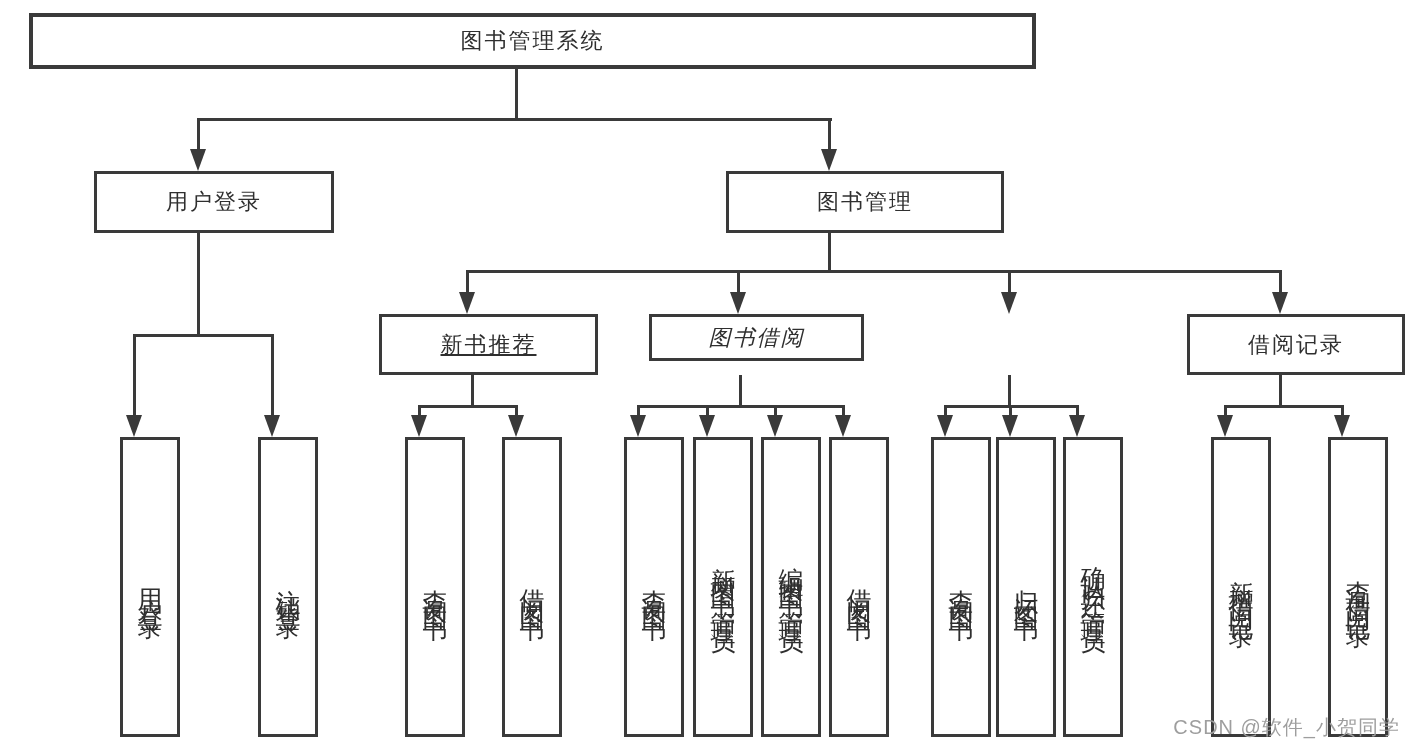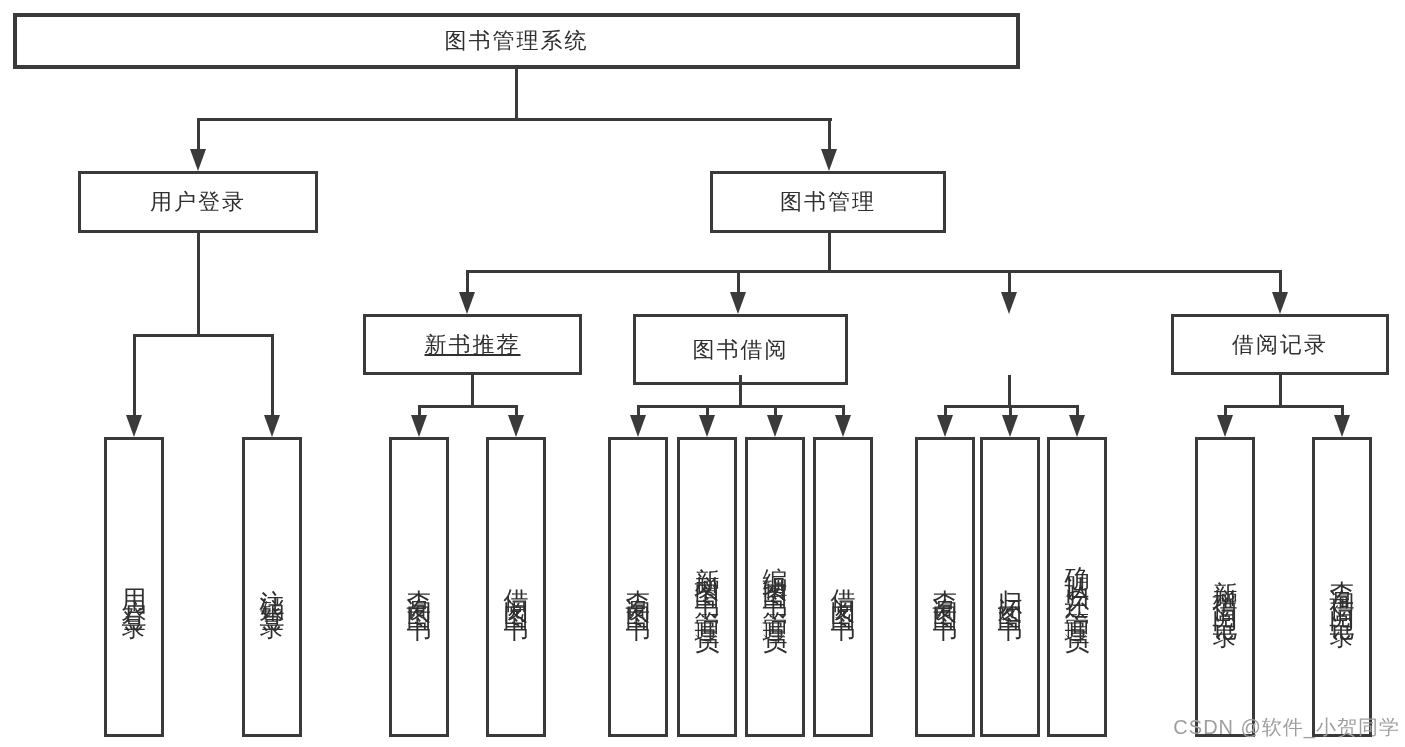--- a/index.html
+++ b/index.html
@@ -19,20 +19,21 @@
     overflow:hidden;
   }
   .node{
     position:absolute;
     border:3px solid var(--line);
     background:var(--background);
     display:flex;
     align-items:center;
     justify-content:center;
     color:var(--text);
+    margin-left:16px;
   }
   .node.root{border-width:4px;}
   .hnode{font-size:22px;letter-spacing:2px;}
   .vnode{width:60px;top:437px;height:300px;}
   .vnode .vtext{
     writing-mode:vertical-rl;
     text-orientation:mixed;
     font-size:25px;
     letter-spacing:9px;
     line-height:1;
@@ -62,29 +63,29 @@
 <div class="canvas">
 
   <div class="node hnode root" style="left:13px;top:13px;width:1007px;height:56px;">
     <span>图书管理系统</span>
   </div>
 
   <div class="node hnode" style="left:78px;top:171px;width:240px;height:62px;">
     <span>用户登录</span>
   </div>
 
-  <div class="node hnode" style="left:710px;top:171px;width:236px;height:62px;">
+  <div class="node hnode" style="left:710px;top:171px;width:278px;height:62px;">
     <span>图书管理</span>
   </div>
 
   <div class="node hnode" style="left:363px;top:314px;width:219px;height:61px;text-decoration:underline;">
     <span>新书推荐</span>
   </div>
 
-  <div class="node hnode" style="left:633px;top:314px;width:215px;height:71px;">
+  <div class="node hnode" style="left:633px;top:314px;width:215px;height:47px;font-style:italic;">
     <span>图书借阅</span>
   </div>
 
 
   <div class="node hnode" style="left:1171px;top:314px;width:218px;height:61px;">
     <span>借阅记录</span>
   </div>
 
   <div class="node vnode" style="left:104px;">
     <span class="vtext">用户登录</span>

